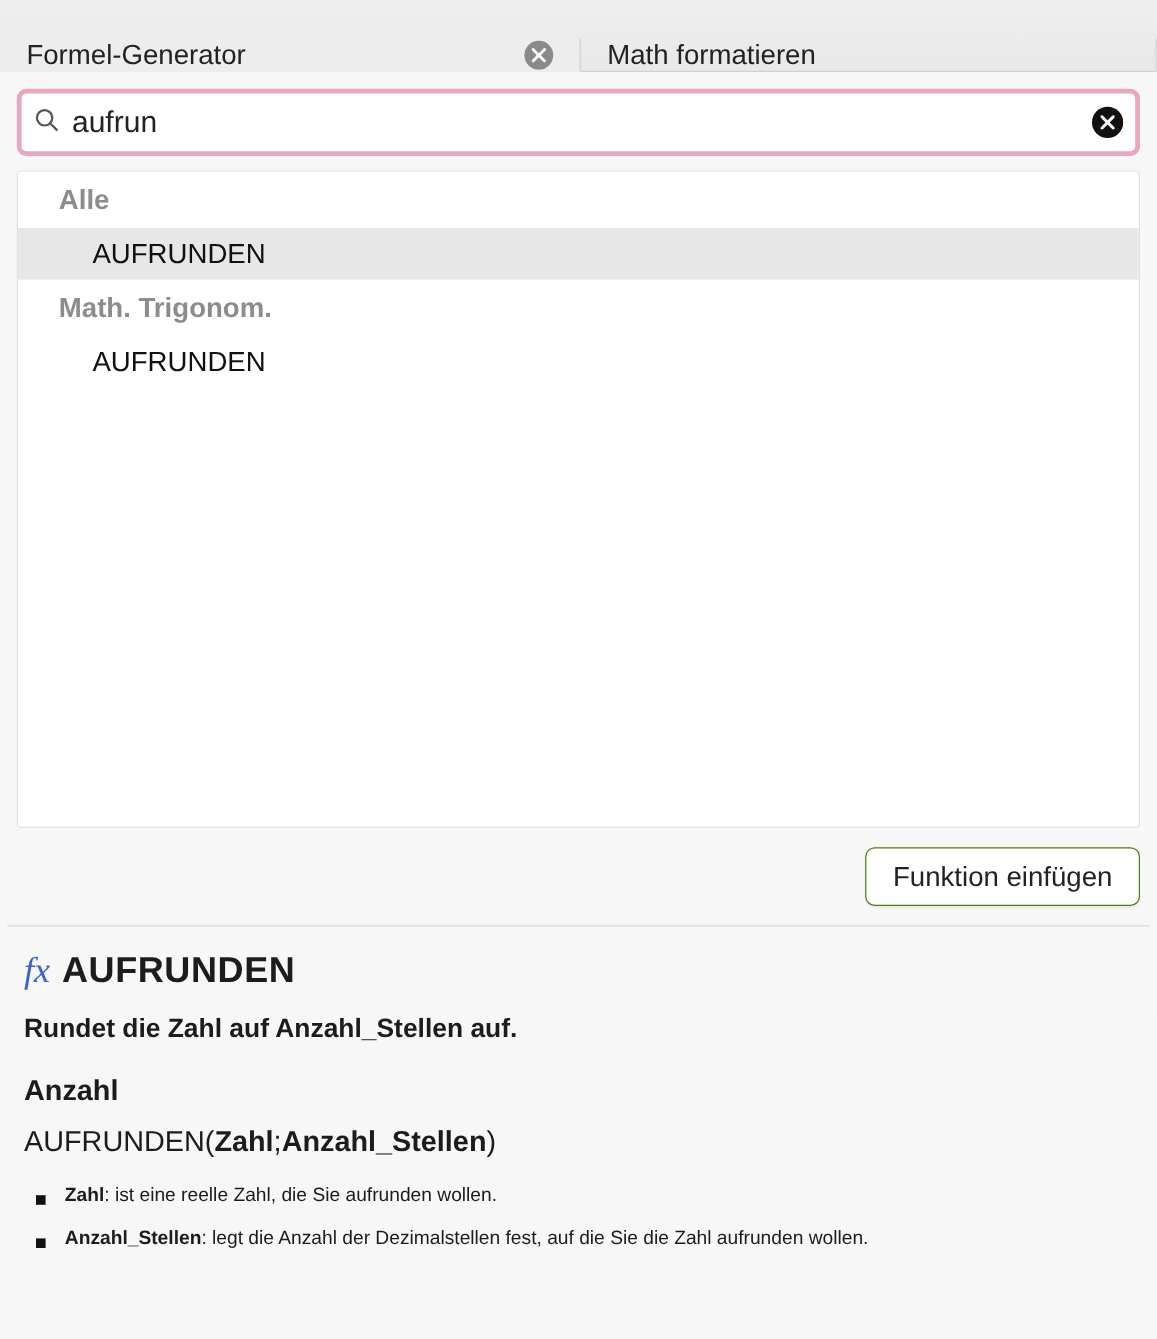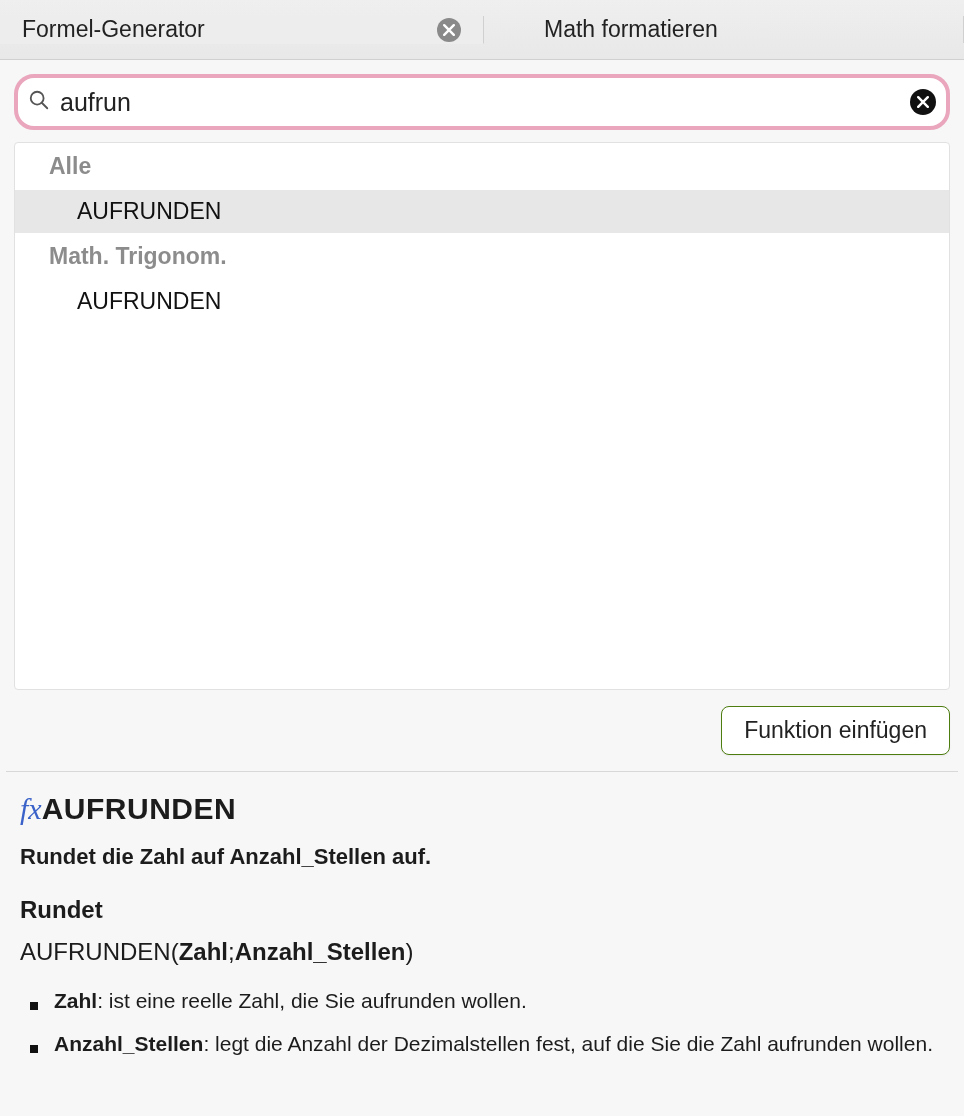--- a/index.html
+++ b/index.html
@@ -5,25 +5,24 @@
 * { box-sizing: border-box; margin: 0; padding: 0; }
 body {
   font-family: -apple-system, BlinkMacSystemFont, "Helvetica Neue", Arial, sans-serif;
   background: #ededed;
   width: 964px;
   height: 1116px;
   overflow: hidden;
 }
 .tabs {
   display: flex;
-  align-items: center;
+  align-items: flex-end;
   height: 60px;
   border-bottom: 1px solid #d0d0d0;
   background: linear-gradient(#efefef,#e8e8e8);
-  gap: 38px;
 }
 .tab {
   display: flex;
   align-items: center;
   padding: 0 22px;
   font-size: 23px;
   color: #222;
   border-right: 1px solid #d0d0d0;
   position: relative;
 }
@@ -46,21 +45,21 @@
 .panel {
   background: #f7f7f7;
   padding: 14px 14px 0 14px;
   height: calc(1116px - 60px);
   display: flex;
   flex-direction: column;
 }
 
 .search-wrap {
   border: 4px solid #e9a6bd;
-  border-radius: 20px;
+  border-radius: 8px;
   padding: 0;
   background: #fff;
 }
 .search-inner {
   display: flex;
   align-items: center;
   height: 48px;
   padding: 0 10px;
   border-radius: 10px;
 }
@@ -113,34 +112,34 @@
   border-radius: 8px;
   padding: 10px 22px;
   font-size: 23px;
   color: #222;
   box-shadow: 0 1px 2px rgba(0,0,0,0.06);
 }
 
 .divider { border-top: 1px solid #d8d8d8; margin: 0 -8px 20px -8px; }
 
 .help { padding: 0 6px 30px 6px; color: #1c1c1c; }
-.fn-title { display: flex; align-items: center; gap: 0; margin-bottom: 18px; }
+.fn-title { display: flex; align-items: center; gap: 10px; margin-bottom: 18px; }
 .fx {
   font-style: italic;
   font-size: 30px;
   color: #3a62c8;
   font-family: Georgia, serif;
 }
 .fn-name { font-size: 30px; font-weight: 800; letter-spacing: 0.5px; }
 .desc { font-size: 22px; margin-bottom: 26px; font-weight: bold; }
 .syntax-h { font-size: 24px; font-weight: 800; margin-bottom: 14px; }
 .syntax-line { font-size: 24px; margin-bottom: 20px; }
 .syntax-line .b { font-weight: 800; }
 ul.args { list-style: none; padding-left: 10px; }
-ul.args li { display: flex; font-size: 21px; margin-bottom: 14px; align-items: center; }
+ul.args li { display: flex; font-size: 16px; margin-bottom: 14px; align-items: flex-start; }
 ul.args li .bullet {
   width: 8px; height: 8px; background: #111; margin: 10px 16px 0 0; flex: 0 0 auto;
 }
 ul.args li .txt { flex: 1; line-height: 1.4; }
 ul.args li .argn { font-weight: 800; }
 </style>
 </head>
 <body>
 
 <div class="tabs">
@@ -188,21 +187,21 @@
   </div>
 
   <div class="divider"></div>
 
   <div class="help">
     <div class="fn-title">
       <span class="fx">fx</span>
       <span class="fn-name">AUFRUNDEN</span>
     </div>
     <div class="desc">Rundet die Zahl auf Anzahl_Stellen auf.</div>
-    <div class="syntax-h">Rundet</div>
+    <div class="syntax-h">Anzahl</div>
     <div class="syntax-line">
       <span>AUFRUNDEN</span>(<span class="b">Zahl</span>;<span class="b">Anzahl_Stellen</span>)
     </div>
     <ul class="args">
       <li>
         <span class="bullet"></span>
         <span class="txt"><span class="argn">Zahl</span><span>: ist eine reelle Zahl, die Sie aufrunden wollen.</span></span>
       </li>
       <li>
         <span class="bullet"></span>

